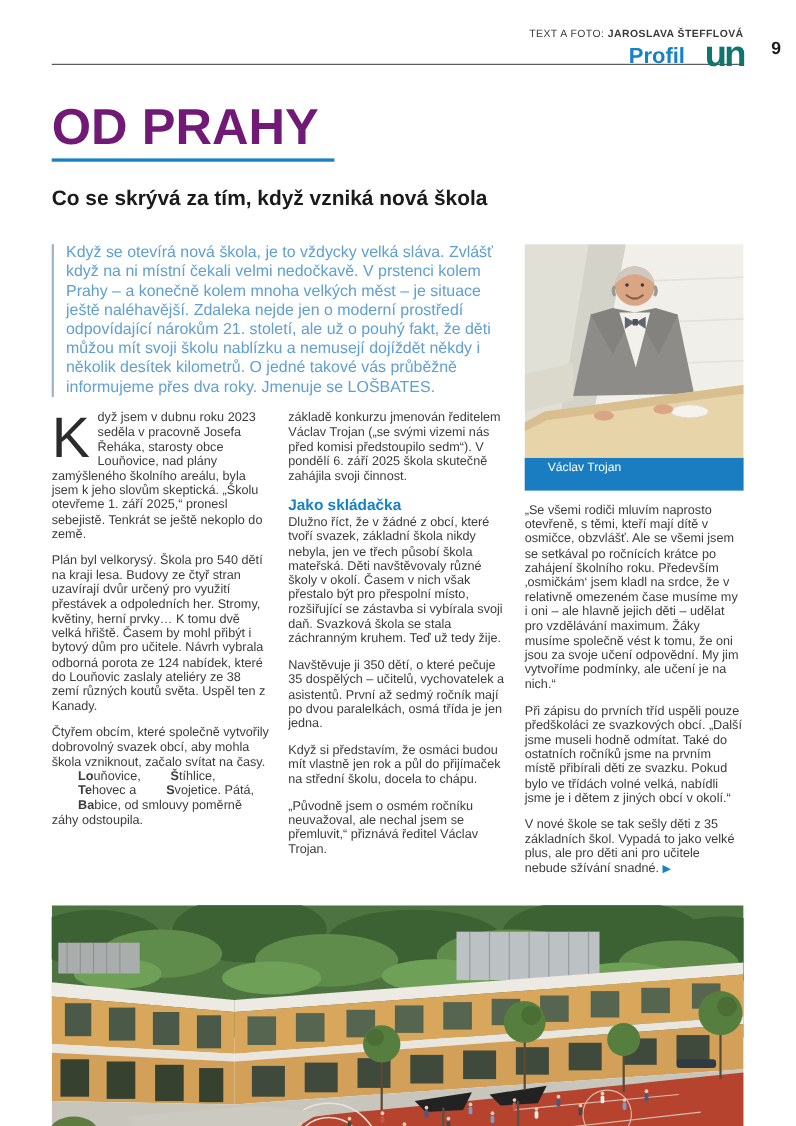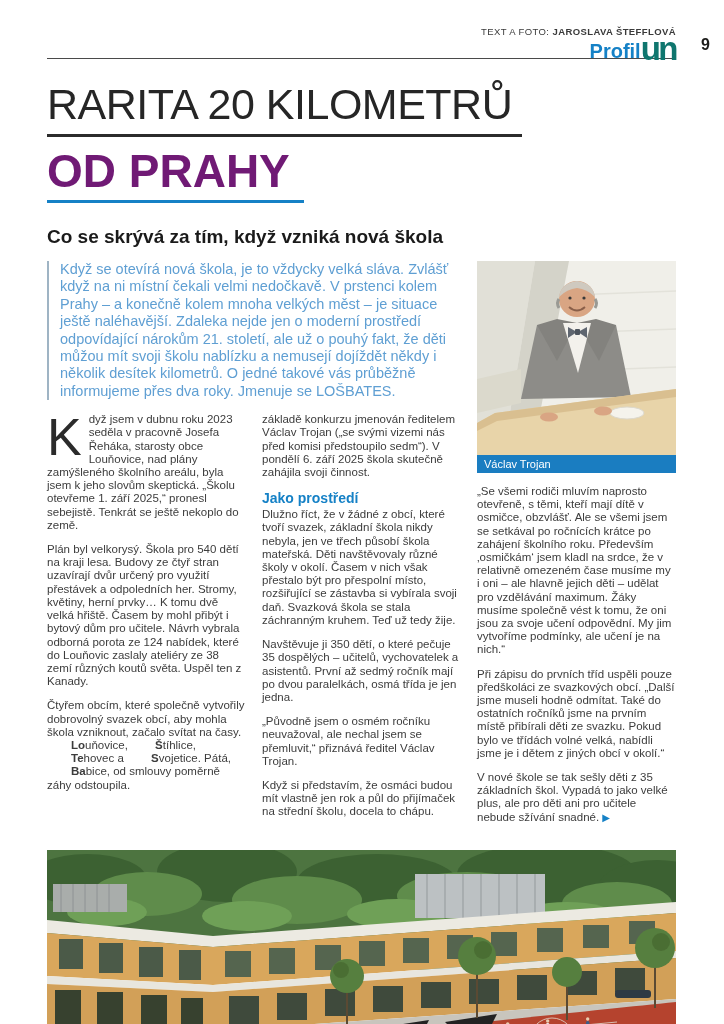--- a/index.html
+++ b/index.html
@@ -7,57 +7,57 @@
     position:relative;width:724px;height:1024px;background:#ffffff;
     margin:0 auto;font-family:"Liberation Sans","DejaVu Sans",sans-serif;
     color:#3c3c3c;overflow:hidden;
   }
   .content{position:relative;padding:26px 48px 0 47px;width:629px;}
 
   
   .header{display:flex;align-items:flex-end;justify-content:flex-start;height:26px;flex-direction:column;}
   .credit{font-size:9.5px;letter-spacing:.4px;color:#3a3a3a;}
   .credit b{font-weight:bold;}
-  .header-right{display:flex;align-items:flex-end;}
+  .header-right{display:flex;align-items:flex-end;gap:18px;}
   .section-label{color:#1581c6;font-weight:bold;font-size:20px;line-height:20px;}
   .logo{font-weight:bold;font-size:33px;line-height:24px;letter-spacing:-2.5px;color:#0f766e;}
   .page-number{position:absolute;top:36px;right:14px;font-size:16px;font-weight:bold;color:#1d1d1b;}
   .header-rule{border-bottom:1.6px solid #4a4a4a;margin-top:6px;}
 
   
   .title-block{margin-top:22px;}
   .title-line1{display:inline-block;font-size:43px;line-height:46px;font-weight:400;
     letter-spacing:-.5px;color:#262626;border-bottom:3px solid #2b2b2b;padding:0 10px 7px 0;}
   .title-line2{display:inline-block;font-size:46px;line-height:48px;font-weight:bold;
     color:#701a75;border-bottom:3px solid #1581c6;padding:0 14px 5px 0;margin-top:10px;}
   .subtitle{font-size:19px;font-weight:bold;color:#1a1a1a;margin-top:23px;}
 
   
-  .main-row{display:flex;justify-content:space-between;margin-top:13px;}
+  .main-row{display:flex;justify-content:space-between;margin-top:30px;}
   .left-region{width:414px;flex:0 0 414px;}
   .right-region{width:199px;flex:0 0 199px;}
 
   .lead-block{display:flex;}
   .lead-bar{flex:0 0 2px;background:#9fb4c4;}
   .lead-text{padding-left:11px;font-size:14.5px;line-height:17.4px;color:#5f9fd3;}
 
   .columns-row{display:flex;gap:16px;margin-top:13px;}
   .col{width:199px;flex:0 0 199px;}
 
   .para{margin:0 0 11px 0;font-size:11.5px;line-height:13.2px;color:#3c3c3c;}
   .para b{font-weight:bold;padding-left:24px;}
   .col-heading{margin:2px 0 2px 0;font-size:14px;line-height:16px;font-weight:bold;color:#1581c6;}
   .dropcap{float:left;font-size:52px;line-height:44px;padding:2px 7px 0 0;color:#2b2b2b;}
   .arrow-icon{color:#1581c6;font-size:10px;}
 
   
   .portrait{width:199px;}
   .portrait svg{display:block;width:199px;height:194px;}
   .portrait-caption{background:#1a7dc1;color:#ffffff;font-size:11px;line-height:18px;
-    height:18px;padding-left:7px;}
+    height:30px;padding-left:21px;}
   .right-text{margin-top:12px;}
 
   
   .big-photo{margin-top:15px;width:629px;height:242px;}
   .big-photo svg{display:block;width:629px;height:242px;}
 </style>
 </head>
 <body>
 
 <div class="page">
@@ -67,44 +67,43 @@
       <div class="credit"><span>TEXT A FOTO: </span><b>JAROSLAVA ŠTEFFLOVÁ</b></div>
       <div class="header-right">
         <span class="section-label">Profil</span>
         <span class="logo">un</span>
       </div>
     </div>
     <div class="page-number">9</div>
     <div class="header-rule"></div>
 
     <div class="title-block">
-      <div><span class="title-line1">RARITA 20 KILOMETRŮ</span></div>
       <div><span class="title-line2">OD PRAHY</span></div>
       <div class="subtitle">Co se skrývá za tím, když vzniká nová škola</div>
     </div>
 
     <div class="main-row">
       <div class="left-region">
         <div class="lead-block">
           <div class="lead-bar"></div>
           <div class="lead-text">Když se otevírá nová škola, je to vždycky velká sláva. Zvlášť když na ni místní čekali velmi nedočkavě. V prstenci kolem Prahy – a konečně kolem mnoha velkých měst – je situace ještě naléhavější. Zdaleka nejde jen o moderní prostředí odpovídající nárokům 21. století, ale už o pouhý fakt, že děti můžou mít svoji školu nablízku a nemusejí dojíždět někdy i několik desítek kilometrů. O jedné takové vás průběžně informujeme přes dva roky. Jmenuje se LOŠBATES.</div>
         </div>
         <div class="columns-row">
           <div class="col">
               <p class="para"><span class="dropcap">K</span>dyž jsem v dubnu roku 2023 seděla v pracovně Josefa Řeháka, starosty obce Louňovice, nad plány zamýšleného školního areálu, byla jsem k jeho slovům skeptická. „Školu otevřeme 1. září 2025,“ pronesl sebejistě. Tenkrát se ještě nekoplo do země.</p>
               <p class="para">Plán byl velkorysý. Škola pro 540 dětí na kraji lesa. Budovy ze čtyř stran uzavírají dvůr určený pro využití přestávek a odpoledních her. Stromy, květiny, herní prvky… K tomu dvě velká hřiště. Časem by mohl přibýt i bytový dům pro učitele. Návrh vybrala odborná porota ze 124 nabídek, které do Louňovic zaslaly ateliéry ze 38 zemí různých koutů světa. Uspěl ten z Kanady.</p>
               <p class="para">Čtyřem obcím, které společně vytvořily dobrovolný svazek obcí, aby mohla škola vzniknout, začalo svítat na časy. <b>Lo</b>uňovice, <b>Š</b>tíhlice, <b>Te</b>hovec a <b>S</b>vojetice. Pátá, <b>Ba</b>bice, od smlouvy poměrně záhy odstoupila.</p>
             </div>
           <div class="col">
               <p class="para">základě konkurzu jmenován ředitelem Václav Trojan („se svými vizemi nás před komisi předstoupilo sedm“). V pondělí 6. září 2025 škola skutečně zahájila svoji činnost.</p>
-              <h3 class="col-heading">Jako prostředí</h3>
+              <h3 class="col-heading">Jako skládačka</h3>
               <p class="para">Dlužno říct, že v žádné z obcí, které tvoří svazek, základní škola nikdy nebyla, jen ve třech působí škola mateřská. Děti navštěvovaly různé školy v okolí. Časem v nich však přestalo být pro přespolní místo, rozšiřující se zástavba si vybírala svoji daň. Svazková škola se stala záchranným kruhem. Teď už tedy žije.</p>
               <p class="para">Navštěvuje ji 350 dětí, o které pečuje 35 dospělých – učitelů, vychovatelek a asistentů. První až sedmý ročník mají po dvou paralelkách, osmá třída je jen jedna.</p>
+              <p class="para">Když si představím, že osmáci budou mít vlastně jen rok a půl do přijímaček na střední školu, docela to chápu.</p>
               <p class="para">„Původně jsem o osmém ročníku neuvažoval, ale nechal jsem se přemluvit,“ přiznává ředitel Václav Trojan.</p>
-              <p class="para">Když si představím, že osmáci budou mít vlastně jen rok a půl do přijímaček na střední školu, docela to chápu.</p>
             </div>
         </div>
       </div>
 
       <div class="right-region">
         <figure class="portrait" style="margin:0">
           <svg viewBox="0 0 199 194" aria-hidden="true">
             <rect width="199" height="194" fill="#f0efe9"></rect>
             <polygon points="0,0 58,0 26,194 0,194" fill="#e1e0d7"></polygon>
             <polygon points="58,0 92,0 55,194 26,194" fill="#d4d3c9"></polygon>

